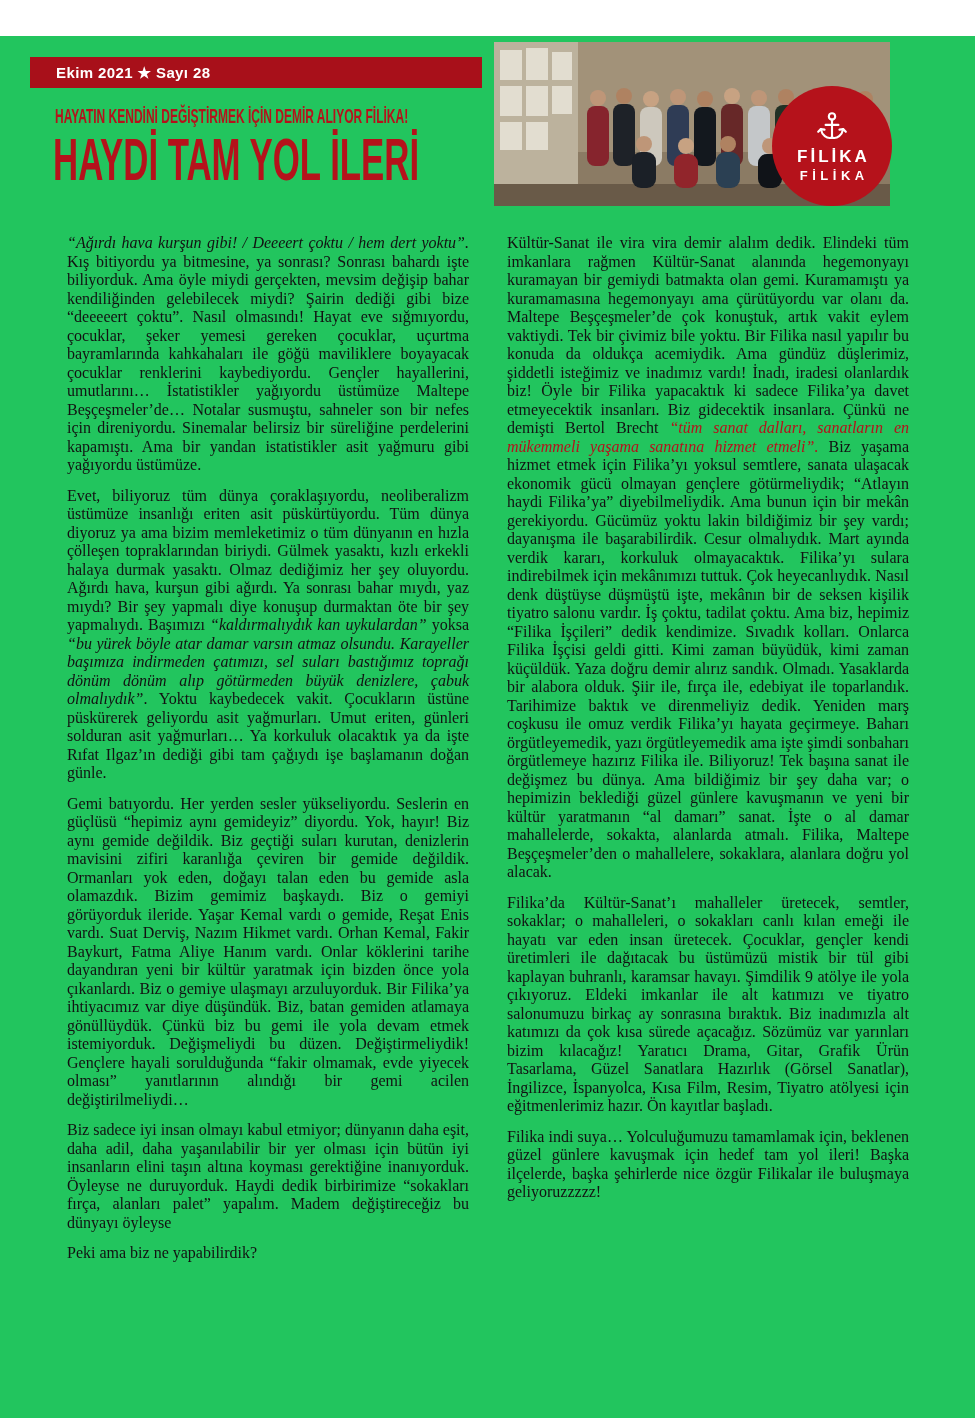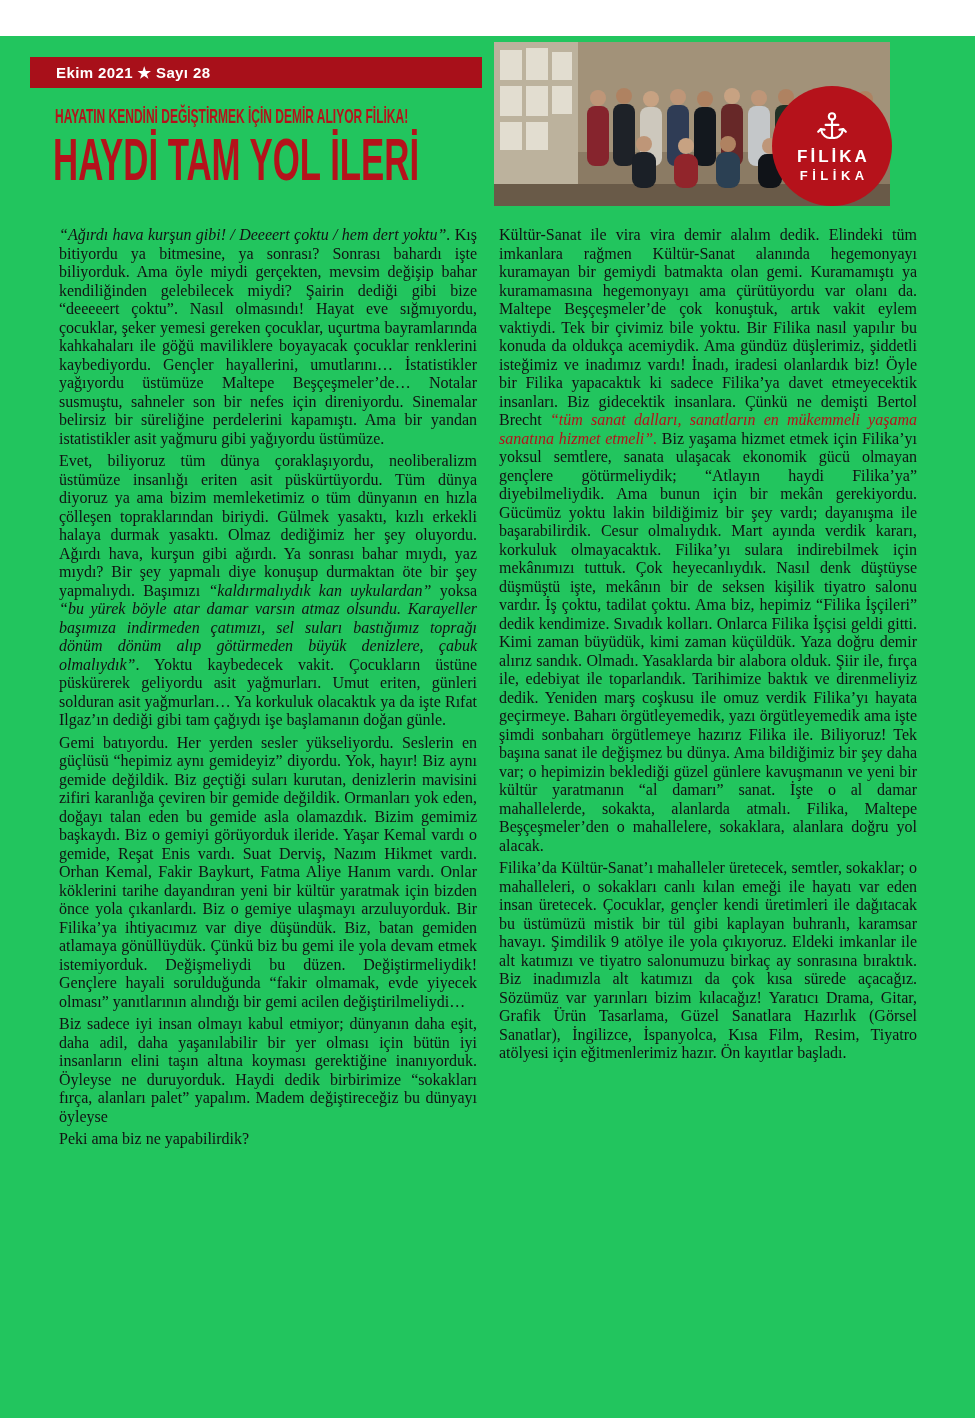--- a/index.html
+++ b/index.html
@@ -70,21 +70,21 @@
   .columns {
     position: absolute; left: 55px; top: 222px; width: 866px;
     display: flex; gap: 14px;
   }
   .col {
     width: 426px;
     font-size: 16px; line-height: 18.5px;
     text-align: justify;
     hyphens: auto; -webkit-hyphens: auto;
   }
-  .col p { margin: 4px; }
+  .col p { margin: 12px; }
 </style>
 </head>
 <body>
 
 <div class="page">
 
   <div class="top-margin"></div>
 
   <div class="issue-bar">
     <span>Ekim 2021 ★ Sayı 28</span>
@@ -172,16 +172,17 @@
     <div class="col">
         <p><span style="font-style: italic;">“Ağırdı hava kurşun gibi! / Deeeert çoktu / hem dert yoktu”. </span><span>Kış bitiyordu ya bitmesine, ya sonrası? Sonrası bahardı işte biliyorduk. Ama öyle miydi gerçekten, mevsim değişip bahar kendiliğinden gelebilecek miydi? Şairin dediği gibi bize “deeeeert çoktu”. Nasıl olmasındı! Hayat eve sığmıyordu, çocuklar, şeker yemesi gereken çocuklar, uçurtma bayramlarında kahkahaları ile göğü maviliklere boyayacak çocuklar renklerini kaybediyordu. Gençler hayallerini, umutlarını… İstatistikler yağıyordu üstümüze Maltepe Beşçeşmeler’de… Notalar susmuştu, sahneler son bir nefes için direniyordu. Sinemalar belirsiz bir süreliğine perdelerini kapamıştı. Ama bir yandan istatistikler asit yağmuru gibi yağıyordu üstümüze.</span></p>
         <p><span>Evet, biliyoruz tüm dünya çoraklaşıyordu, neoliberalizm üstümüze insanlığı eriten asit püskürtüyordu. Tüm dünya diyoruz ya ama bizim memleketimiz o tüm dünyanın en hızla çölleşen topraklarından biriydi. Gülmek yasaktı, kızlı erkekli halaya durmak yasaktı. Olmaz dediğimiz her şey oluyordu. Ağırdı hava, kurşun gibi ağırdı. Ya sonrası bahar mıydı, yaz mıydı? Bir şey yapmalı diye konuşup durmaktan öte bir şey yapmalıydı. Başımızı </span><span style="font-style: italic;">“kaldırmalıydık kan uykulardan”</span><span> yoksa </span><span style="font-style: italic;">“bu yürek böyle atar damar varsın atmaz olsundu. Karayeller başımıza indirmeden çatımızı, sel suları bastığımız toprağı dönüm dönüm alıp götürmeden büyük denizlere, çabuk olmalıydık”</span><span>. Yoktu kaybedecek vakit. Çocukların üstüne püskürerek geliyordu asit yağmurları. Umut eriten, günleri solduran asit yağmurları… Ya korkuluk olacaktık ya da işte Rıfat Ilgaz’ın dediği gibi tam çağıydı işe başlamanın doğan günle.</span></p>
         <p><span>Gemi batıyordu. Her yerden sesler yükseliyordu. Seslerin en güçlüsü “hepimiz aynı gemideyiz” diyordu. Yok, hayır! Biz aynı gemide değildik. Biz geçtiği suları kurutan, denizlerin mavisini zifiri karanlığa çeviren bir gemide değildik. Ormanları yok eden, doğayı talan eden bu gemide asla olamazdık. Bizim gemimiz başkaydı. Biz o gemiyi görüyorduk ileride. Yaşar Kemal vardı o gemide, Reşat Enis vardı. Suat Derviş, Nazım Hikmet vardı. Orhan Kemal, Fakir Baykurt, Fatma Aliye Hanım vardı. Onlar köklerini tarihe dayandıran yeni bir kültür yaratmak için bizden önce yola çıkanlardı. Biz o gemiye ulaşmayı arzuluyorduk. Bir Filika’ya ihtiyacımız var diye düşündük. Biz, batan gemiden atlamaya gönüllüydük. Çünkü biz bu gemi ile yola devam etmek istemiyorduk. Değişmeliydi bu düzen. Değiştirmeliydik! Gençlere hayali sorulduğunda “fakir olmamak, evde yiyecek olması” yanıtlarının alındığı bir gemi acilen değiştirilmeliydi…</span></p>
         <p><span>Biz sadece iyi insan olmayı kabul etmiyor; dünyanın daha eşit, daha adil, daha yaşanılabilir bir yer olması için bütün iyi insanların elini taşın altına koyması gerektiğine inanıyorduk. Öyleyse ne duruyorduk. Haydi dedik birbirimize “sokakları fırça, alanları palet” yapalım. Madem değiştireceğiz bu dünyayı öyleyse</span></p>
         <p><span>Peki ama biz ne yapabilirdik?</span></p>
       </div>
     <div class="col">
         <p><span>Kültür-Sanat ile vira vira demir alalım dedik. Elindeki tüm imkanlara rağmen Kültür-Sanat alanında hegemonyayı kuramayan bir gemiydi batmakta olan gemi. Kuramamıştı ya kuramamasına hegemonyayı ama çürütüyordu var olanı da. Maltepe Beşçeşmeler’de çok konuştuk, artık vakit eylem vaktiydi. Tek bir çivimiz bile yoktu. Bir Filika nasıl yapılır bu konuda da oldukça acemiydik. Ama gündüz düşlerimiz, şiddetli isteğimiz ve inadımız vardı! İnadı, iradesi olanlardık biz! Öyle bir Filika yapacaktık ki sadece Filika’ya davet etmeyecektik insanları. Biz gidecektik insanlara. Çünkü ne demişti Bertol Brecht </span><span style="font-style: italic; color: rgb(181, 18, 27);">“tüm sanat dalları, sanatların en mükemmeli yaşama sanatına hizmet etmeli”.</span><span> Biz yaşama hizmet etmek için Filika’yı yoksul semtlere, sanata ulaşacak ekonomik gücü olmayan gençlere götürmeliydik; “Atlayın haydi Filika’ya” diyebilmeliydik. Ama bunun için bir mekân gerekiyordu. Gücümüz yoktu lakin bildiğimiz bir şey vardı; dayanışma ile başarabilirdik. Cesur olmalıydık. Mart ayında verdik kararı, korkuluk olmayacaktık. Filika’yı sulara indirebilmek için mekânımızı tuttuk. Çok heyecanlıydık. Nasıl denk düştüyse düşmüştü işte, mekânın bir de seksen kişilik tiyatro salonu vardır. İş çoktu, tadilat çoktu. Ama biz, hepimiz “Filika İşçileri” dedik kendimize. Sıvadık kolları. Onlarca Filika İşçisi geldi gitti. Kimi zaman büyüdük, kimi zaman küçüldük. Yaza doğru demir alırız sandık. Olmadı. Yasaklarda bir alabora olduk. Şiir ile, fırça ile, edebiyat ile toparlandık. Tarihimize baktık ve direnmeliyiz dedik. Yeniden marş coşkusu ile omuz verdik Filika’yı hayata geçirmeye. Baharı örgütleyemedik, yazı örgütleyemedik ama işte şimdi sonbaharı örgütlemeye hazırız Filika ile. Biliyoruz! Tek başına sanat ile değişmez bu dünya. Ama bildiğimiz bir şey daha var; o hepimizin beklediği güzel günlere kavuşmanın ve yeni bir kültür yaratmanın “al damarı” sanat. İşte o al damar mahallelerde, sokakta, alanlarda atmalı. Filika, Maltepe Beşçeşmeler’den o mahallelere, sokaklara, alanlara doğru yol alacak.</span></p>
         <p><span>Filika’da Kültür-Sanat’ı mahalleler üretecek, semtler, sokaklar; o mahalleleri, o sokakları canlı kılan emeği ile hayatı var eden insan üretecek. Çocuklar, gençler kendi üretimleri ile dağıtacak bu üstümüzü mistik bir tül gibi kaplayan buhranlı, karamsar havayı. Şimdilik 9 atölye ile yola çıkıyoruz. Eldeki imkanlar ile alt katımızı ve tiyatro salonumuzu birkaç ay sonrasına bıraktık. Biz inadımızla alt katımızı da çok kısa sürede açacağız. Sözümüz var yarınları bizim kılacağız! Yaratıcı Drama, Gitar, Grafik Ürün Tasarlama, Güzel Sanatlara Hazırlık (Görsel Sanatlar), İngilizce, İspanyolca, Kısa Film, Resim, Tiyatro atölyesi için eğitmenlerimiz hazır. Ön kayıtlar başladı.</span></p>
+        <p><span>Filika indi suya… Yolculuğumuzu tamamlamak için, beklenen güzel günlere kavuşmak için hedef tam yol ileri! Başka ilçelerde, başka şehirlerde nice özgür Filikalar ile buluşmaya geliyoruzzzzz!</span></p>
       </div>
   </div>
 
 </div>
 
 </body></html>

